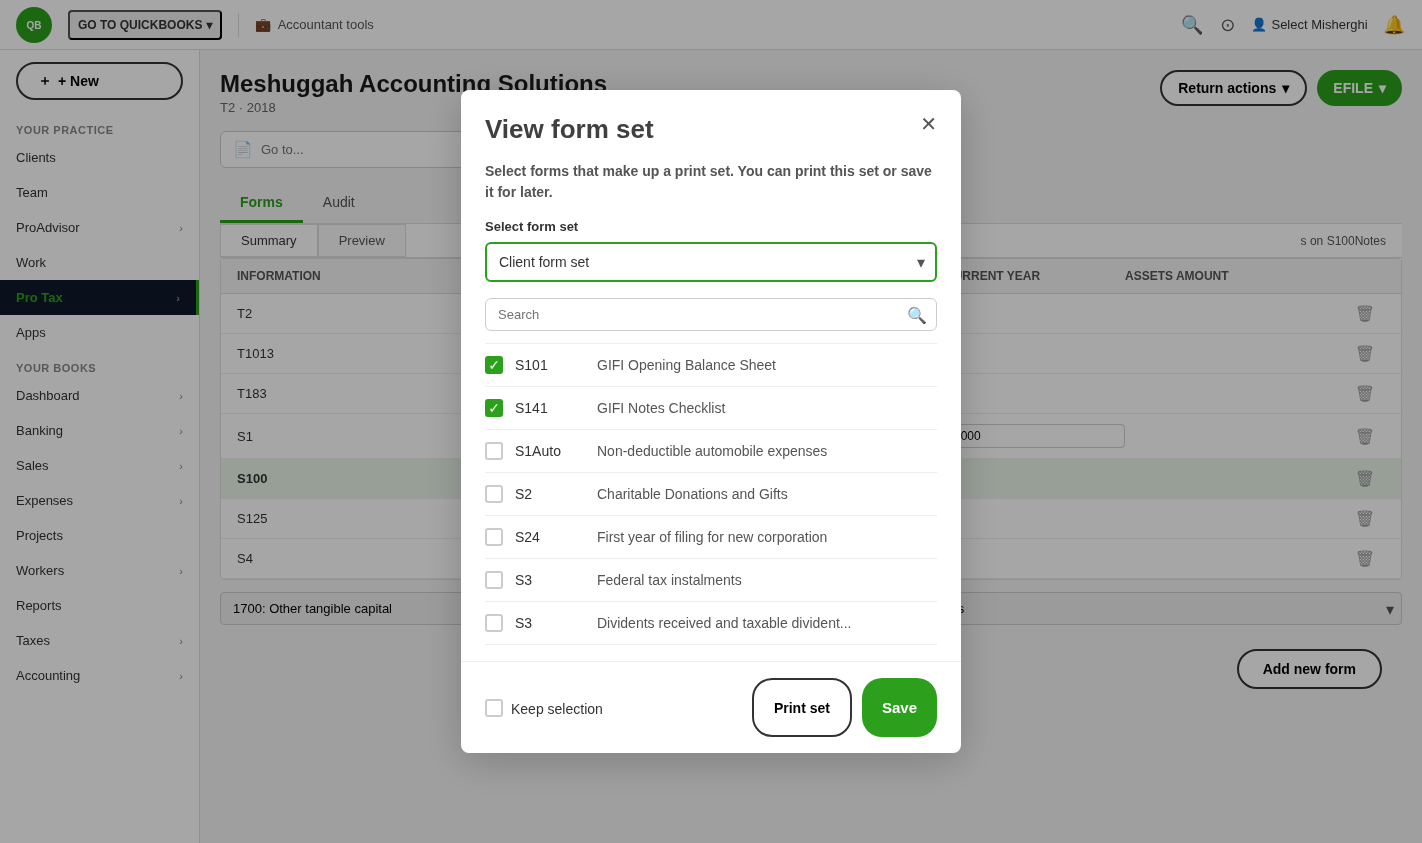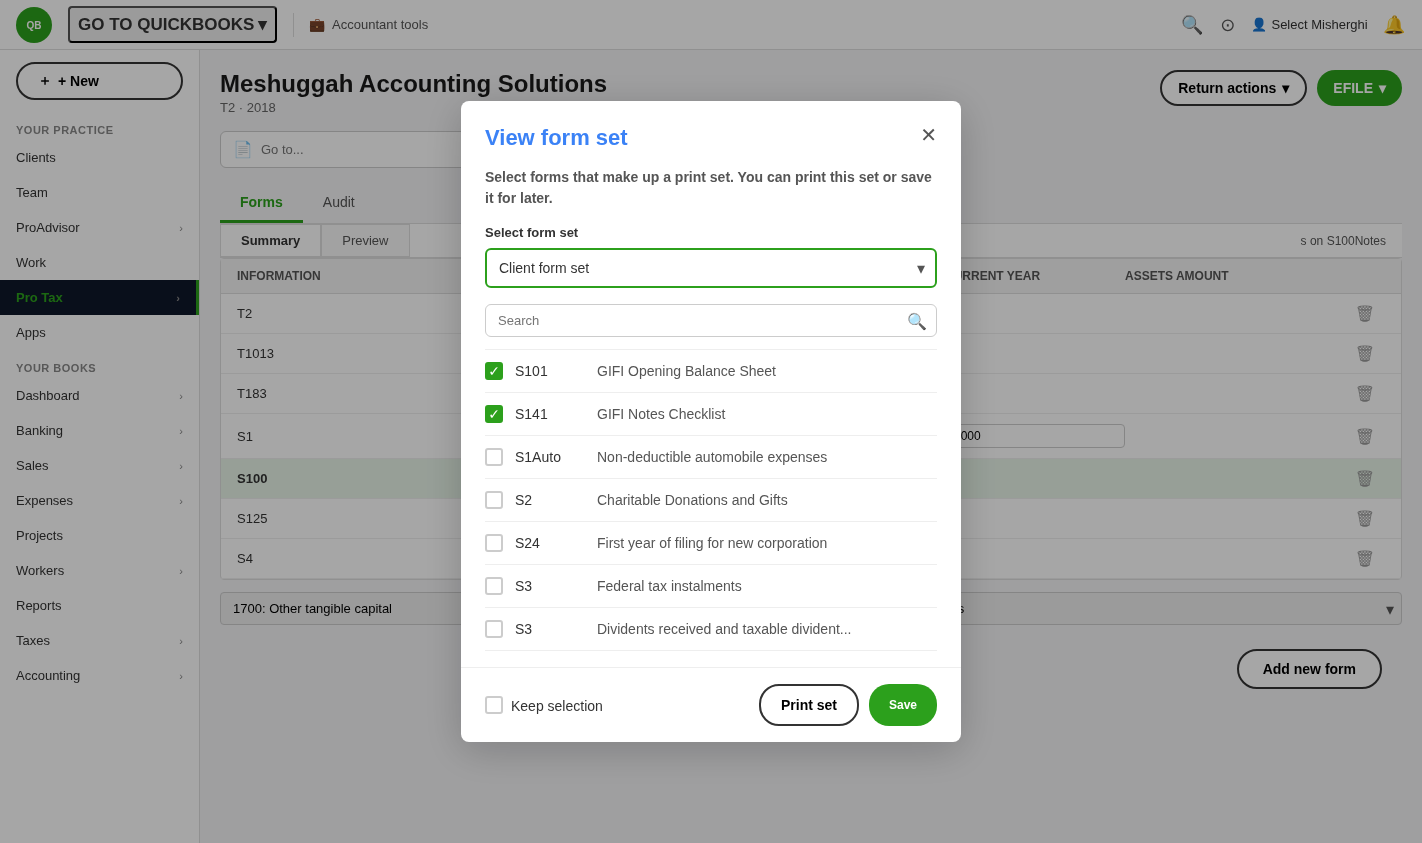--- a/index.html
+++ b/index.html
@@ -10,21 +10,21 @@
       display: flex; align-items: center; height: 50px;
       background: #fff; border-bottom: 1px solid #ddd;
       padding: 0 16px; gap: 16px; position: fixed; top: 0; left: 0; right: 0; z-index: 100;
     }
     .qb-logo {
       width: 36px; height: 36px; background: #2ca01c; border-radius: 50%;
       display: flex; align-items: center; justify-content: center;
       color: #fff; font-weight: bold; font-size: 12px; flex-shrink: 0;
     }
     .goto-quickbooks {
-      display: flex; align-items: center; gap: 4px; font-size: 17px; font-weight: 600; color: #333; cursor: pointer; padding: 6px 8px; border-radius: 4px;
+      display: flex; align-items: center; gap: 4px; font-size: 12px; font-weight: 600; color: #333; cursor: pointer; padding: 6px 8px; border-radius: 4px;
     }
     .divider-v { width: 1px; height: 24px; background: #ddd; }
     .accountant-tools { display: flex; align-items: center; gap: 6px; font-size: 13px; color: #555; cursor: pointer; }
     .nav-right { margin-left: auto; display: flex; align-items: center; gap: 16px; }
     .nav-icon-btn { background: none; border: none; cursor: pointer; color: #555; font-size: 18px; display: flex; align-items: center; }
     .user-name { font-size: 13px; color: #333; display: flex; align-items: center; gap: 4px; cursor: pointer; }
 
     
     .sidebar {
       position: fixed; top: 50px; left: 0; width: 200px; bottom: 0;
@@ -69,21 +69,21 @@
     .goto-bar input { border: none; outline: none; font-size: 13px; color: #aaa; flex: 1; }
 
     .tabs { display: flex; gap: 0; border-bottom: 1px solid #ddd; margin-bottom: 0; }
     .tab {
       padding: 10px 20px; font-size: 14px; color: #555; cursor: pointer; border-bottom: 3px solid transparent;
     }
     .tab.active { color: #2ca01c; font-weight: 600; border-bottom: 3px solid #2ca01c; }
     .subtab {
       padding: 8px 20px; font-size: 13px; color: #555; cursor: pointer; border: 1px solid #ddd; background: #f9f9f9;
     }
-    .subtab.active { background: #fff; font-weight: 700; color: #333; }
+    .subtab.active { background: #fff; font-weight: 400; color: #333; }
 
     
     .content-table { background: #fff; border: 1px solid #ddd; border-radius: 4px; }
     .table-header { display: grid; grid-template-columns: 200px 1fr 180px 220px 40px; padding: 10px 16px; background: #f5f5f5; border-bottom: 1px solid #ddd; font-size: 12px; font-weight: 700; color: #555; text-transform: uppercase; }
     .table-row { display: grid; grid-template-columns: 200px 1fr 180px 220px 40px; padding: 10px 16px; border-bottom: 1px solid #eee; font-size: 13px; align-items: center; }
     .table-row.selected { background: #e8f5e9; font-weight: 600; }
     .form-code { color: #333; }
     .cell-input { width: 100%; padding: 4px 8px; border: 1px solid #ccc; border-radius: 4px; font-size: 12px; }
     .delete-btn { background: none; border: none; color: #999; cursor: pointer; font-size: 16px; }
 
@@ -94,21 +94,21 @@
     }
 
     
     .modal {
       background: #fff; border-radius: 8px; width: 500px; max-height: 80vh;
       overflow: hidden; display: flex; flex-direction: column; box-shadow: 0 8px 40px rgba(0,0,0,0.2);
     }
     .modal-header {
       padding: 24px 24px 0; display: flex; justify-content: space-between; align-items: flex-start;
     }
-    .modal-title { font-size: 22px; font-weight: 700; color: #3b82f6; }
+    .modal-title { font-size: 26px; font-weight: 700; color: #404040; }
     .modal-close {
       background: none; border: none; cursor: pointer; font-size: 20px; color: #555; line-height: 1;
     }
     .modal-body { padding: 16px 24px; flex: 1; overflow-y: auto; }
     .modal-desc { font-size: 14px; color: #555; margin-bottom: 16px; line-height: 1.5; font-weight: bold; }
     .modal-section-label { font-size: 13px; font-weight: 700; color: #333; margin-bottom: 8px; }
     .select-wrapper { position: relative; margin-bottom: 16px; }
     .select-wrapper select {
       width: 100%; padding: 10px 12px; border: 2px solid #2ca01c; border-radius: 6px;
       font-size: 14px; appearance: none; background: #fff; cursor: pointer; color: #333;
@@ -141,22 +141,22 @@
       padding: 16px 24px; border-top: 1px solid #eee; display: flex; align-items: center; justify-content: space-between;
     }
     .keep-selection { display: flex; align-items: flex-end; gap: 8px; font-size: 14px; color: #333; cursor: pointer; }
     .keep-checkbox { width: 18px; height: 18px; border: 2px solid #ccc; border-radius: 3px; cursor: pointer; }
     .footer-btns { display: flex; gap: 10px; }
     .btn-print {
       padding: 9px 20px; border: 2px solid #333; border-radius: 20px; background: #fff;
       font-size: 14px; font-weight: 600; cursor: pointer;
     }
     .btn-save {
-      padding: 14px 20px; background: #2ca01c; color: #fff; border: none;
-      border-radius: 20px; font-size: 12px; font-weight: 600; cursor: pointer;
+      padding: 21px 20px; background: #2ca01c; color: #fff; border: none;
+      border-radius: 20px; font-size: 15px; font-weight: 600; cursor: pointer;
     }
 
     .bottom-bar {
       display: flex; justify-content: flex-end; padding: 12px 20px;
     }
     .add-form-btn {
       padding: 10px 24px; border: 2px solid #333; border-radius: 20px;
       background: #fff; font-size: 14px; font-weight: 600; cursor: pointer;
     }
   </style>

